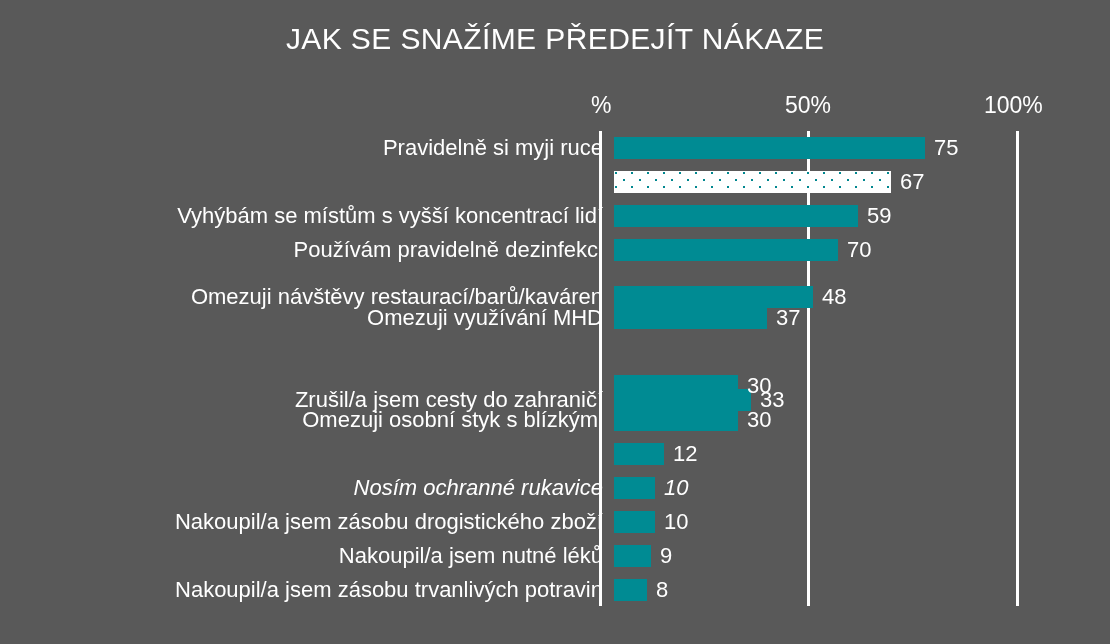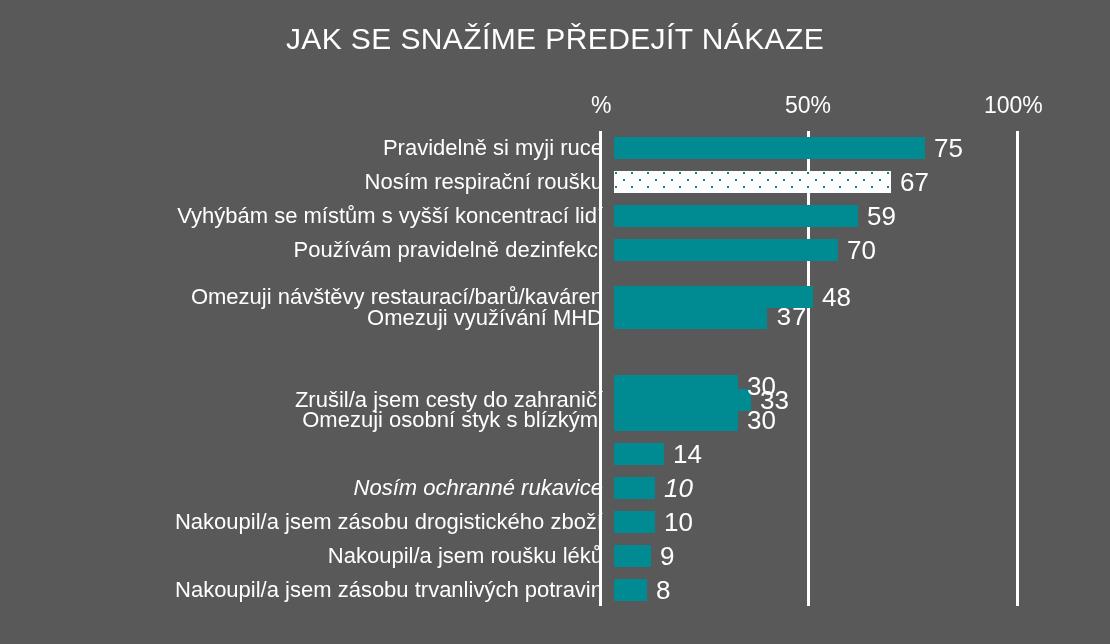--- a/index.html
+++ b/index.html
@@ -89,21 +89,21 @@
       radial-gradient(#00878F 1.1px, rgba(0,0,0,0) 1.3px);
     background-size: 16px 14px, 16px 14px;
     background-position: 2px 2px, 10px 9px;
   }
   .value-label {
     position: absolute;
     top: 0;
     height: 34px;
     line-height: 34px;
     color: #ffffff;
-    font-size: 26px;
+    font-size: 22px;
     white-space: nowrap;
   }
 </style>
 </head>
 <body>
 
 <div id="chart-root">
 
   <div id="chart-title">JAK SE SNAŽÍME PŘEDEJÍT NÁKAZE</div>
 
@@ -121,21 +121,20 @@
 
   <div id="rows">
       <div class="row" style="top: 0px;">
         <div class="cat-label">Pravidelně si myji ruce</div>
         <div class="bar-wrap" style="width: 311px;">
           <div class="bar" style="width: 311px;"></div>
         </div>
         <div class="value-label" style="left: 922px;">75</div>
       </div>
       <div class="row" style="top: 34px;">
-        <div class="cat-label">Nosím respirační roušku</div>
         <div class="bar-wrap" style="width: 277px;">
           <div class="bar patterned" style="width: 277px;"></div>
         </div>
         <div class="value-label" style="left: 888px;">67</div>
       </div>
       <div class="row" style="top: 68px;">
         <div class="cat-label">Vyhýbám se místům s vyšší koncentrací lidí</div>
         <div class="bar-wrap" style="width: 244px;">
           <div class="bar" style="width: 244px;"></div>
         </div>
@@ -153,21 +152,21 @@
         <div class="bar-wrap" style="width: 199px;">
           <div class="bar" style="width: 199px;"></div>
         </div>
         <div class="value-label" style="left: 810px;">48</div>
       </div>
       <div class="row" style="top: 170px;">
         <div class="cat-label">Omezuji využívání MHD</div>
         <div class="bar-wrap" style="width: 153px;">
           <div class="bar" style="width: 153px;"></div>
         </div>
-        <div class="value-label" style="left: 764px; font-family: Liberation Mono, monospace;">37</div>
+        <div class="value-label" style="left: 764px;">37</div>
       </div>
       <div class="row" style="top: 204px; margin-top: 48px;">
         <div class="cat-label">Zrušil/a jsem cesty do zahraničí</div>
         <div class="bar-wrap" style="width: 137px;">
           <div class="bar" style="width: 137px;"></div>
         </div>
         <div class="value-label" style="left: 748px;">33</div>
       </div>
       <div class="row" style="top: 238px;">
         <div class="bar-wrap" style="width: 124px;">
@@ -179,38 +178,38 @@
         <div class="cat-label">Omezuji osobní styk s blízkými</div>
         <div class="bar-wrap" style="width: 124px;">
           <div class="bar" style="width: 124px;"></div>
         </div>
         <div class="value-label" style="left: 735px;">30</div>
       </div>
       <div class="row" style="top: 306px;">
         <div class="bar-wrap" style="width: 50px;">
           <div class="bar" style="width: 50px;"></div>
         </div>
-        <div class="value-label" style="left: 661px;">14</div>
+        <div class="value-label" style="left: 661px;">12</div>
       </div>
       <div class="row" style="top: 340px; font-style: italic;">
         <div class="cat-label">Nosím ochranné rukavice</div>
         <div class="bar-wrap" style="width: 41px;">
           <div class="bar" style="width: 41px;"></div>
         </div>
         <div class="value-label" style="left: 652px;">10</div>
       </div>
       <div class="row" style="top: 374px;">
         <div class="cat-label">Nakoupil/a jsem zásobu drogistického zboží</div>
         <div class="bar-wrap" style="width: 41px;">
           <div class="bar" style="width: 41px;"></div>
         </div>
         <div class="value-label" style="left: 652px;">10</div>
       </div>
       <div class="row" style="top: 408px;">
-        <div class="cat-label">Nakoupil/a jsem roušku léků</div>
+        <div class="cat-label">Nakoupil/a jsem nutné léků</div>
         <div class="bar-wrap" style="width: 37px;">
           <div class="bar" style="width: 37px;"></div>
         </div>
         <div class="value-label" style="left: 648px;">9</div>
       </div>
       <div class="row" style="top: 442px;">
         <div class="cat-label">Nakoupil/a jsem zásobu trvanlivých potravin</div>
         <div class="bar-wrap" style="width: 33px;">
           <div class="bar" style="width: 33px;"></div>
         </div>

